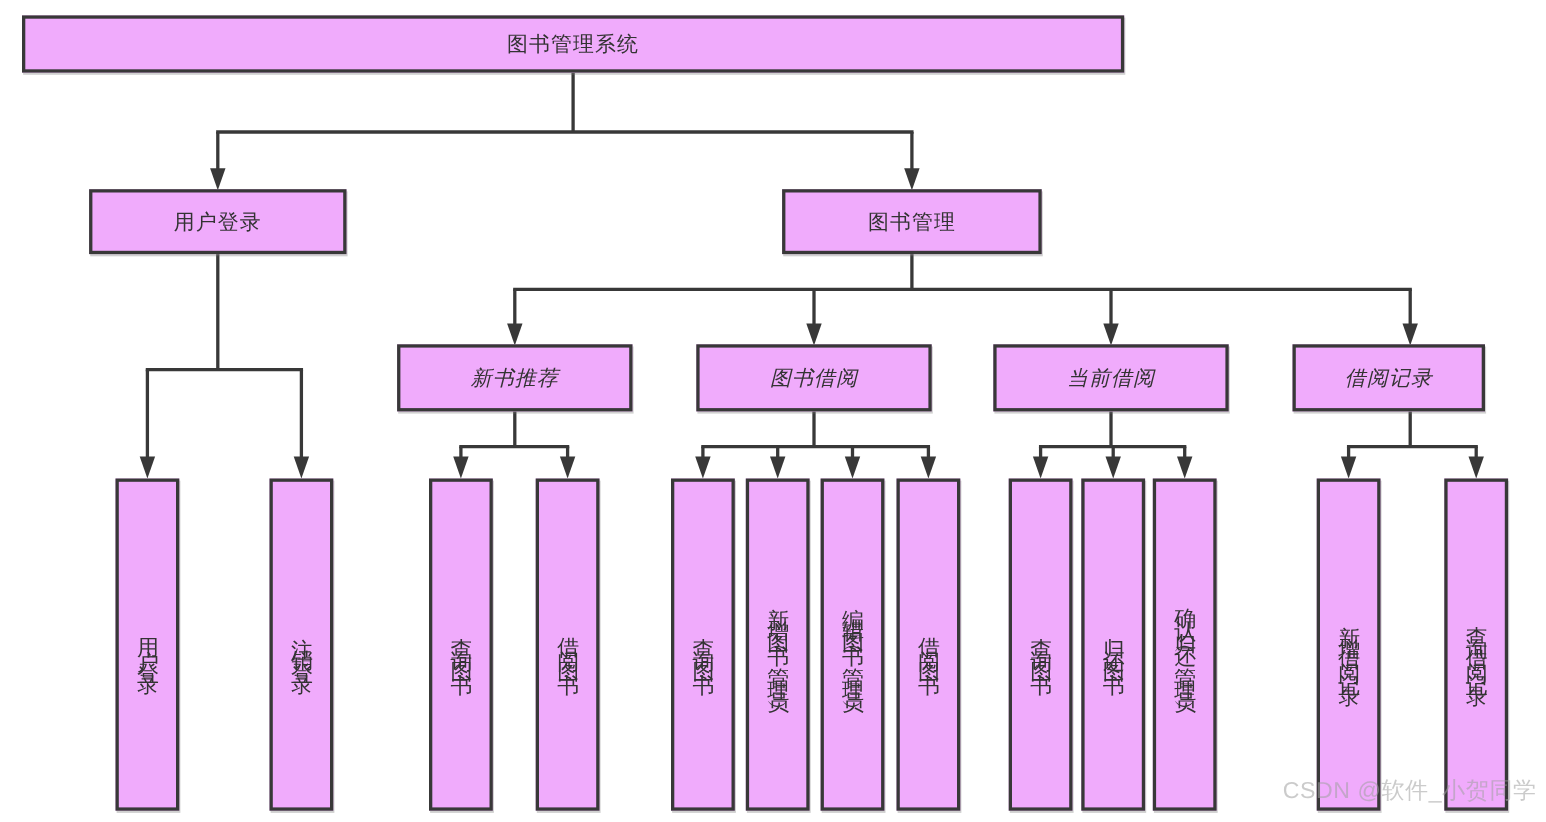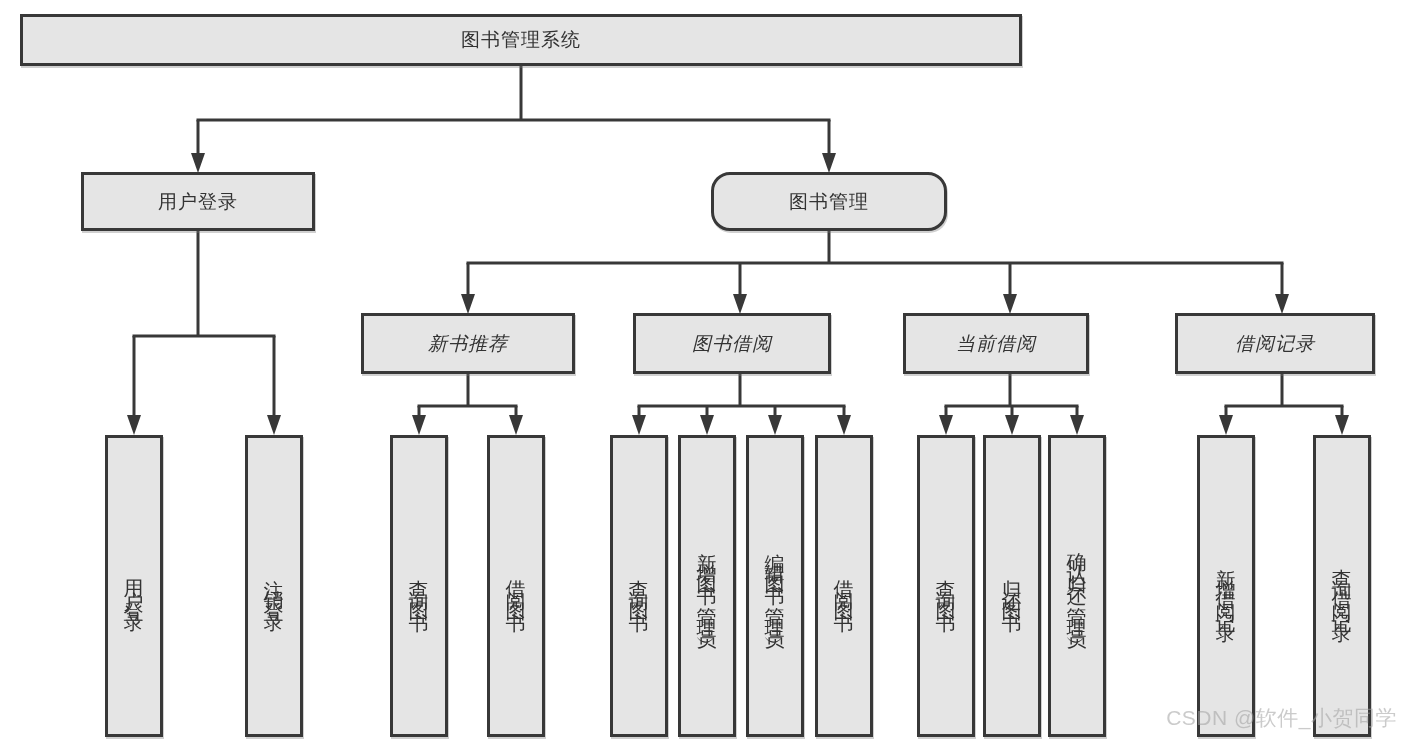--- a/index.html
+++ b/index.html
@@ -19,21 +19,21 @@
     position: absolute;
     left: 0;
     top: 0;
     width: 1405px;
     height: 747px;
     pointer-events: none;
   }
   .node {
     position: absolute;
     box-sizing: border-box;
-    background: #e5e5e5;
+    background: #f0abfc;
     border: 3px solid #383838;
     color: #333333;
     display: flex;
     align-items: center;
     justify-content: center;
     box-shadow: 1px 2px 0 rgba(120,120,120,0.35);
   }
   .node.hbox {
     font-size: 19px;
     letter-spacing: 1px;
@@ -120,34 +120,34 @@
       <polygon points="1335,415 1349,415 1342,435" fill="#383838"></polygon>
     </svg>
 
   <div class="node hbox root">
     <span>图书管理系统</span>
   </div>
 
   <div class="node hbox lvl2" style="left:81px; width:234px;">
     <span>用户登录</span>
   </div>
-  <div class="node hbox lvl2" style="left:711px; width:236px;border-radius:19px;">
+  <div class="node hbox lvl2" style="left:711px; width:236px;">
     <span>图书管理</span>
   </div>
 
   <div class="node hbox lvl3" style="left:361px; width:214px;">
     <span>新书推荐</span>
   </div>
-  <div class="node hbox lvl3" style="left:633px; width:198px;">
+  <div class="node hbox lvl3" style="left:633px; width:214px;">
     <span>图书借阅</span>
   </div>
-  <div class="node hbox lvl3" style="left:903px; width:186px;">
+  <div class="node hbox lvl3" style="left:903px; width:214px;">
     <span>当前借阅</span>
   </div>
-  <div class="node hbox lvl3" style="left:1175px; width:200px;">
+  <div class="node hbox lvl3" style="left:1175px; width:175px;">
     <span>借阅记录</span>
   </div>
 
   <div class="node leaf" style="left:105px;">
     <span class="leaf-text">用户登录</span>
   </div>
   <div class="node leaf" style="left:245px;">
     <span class="leaf-text">注销登录</span>
   </div>
   <div class="node leaf" style="left:390px;">

